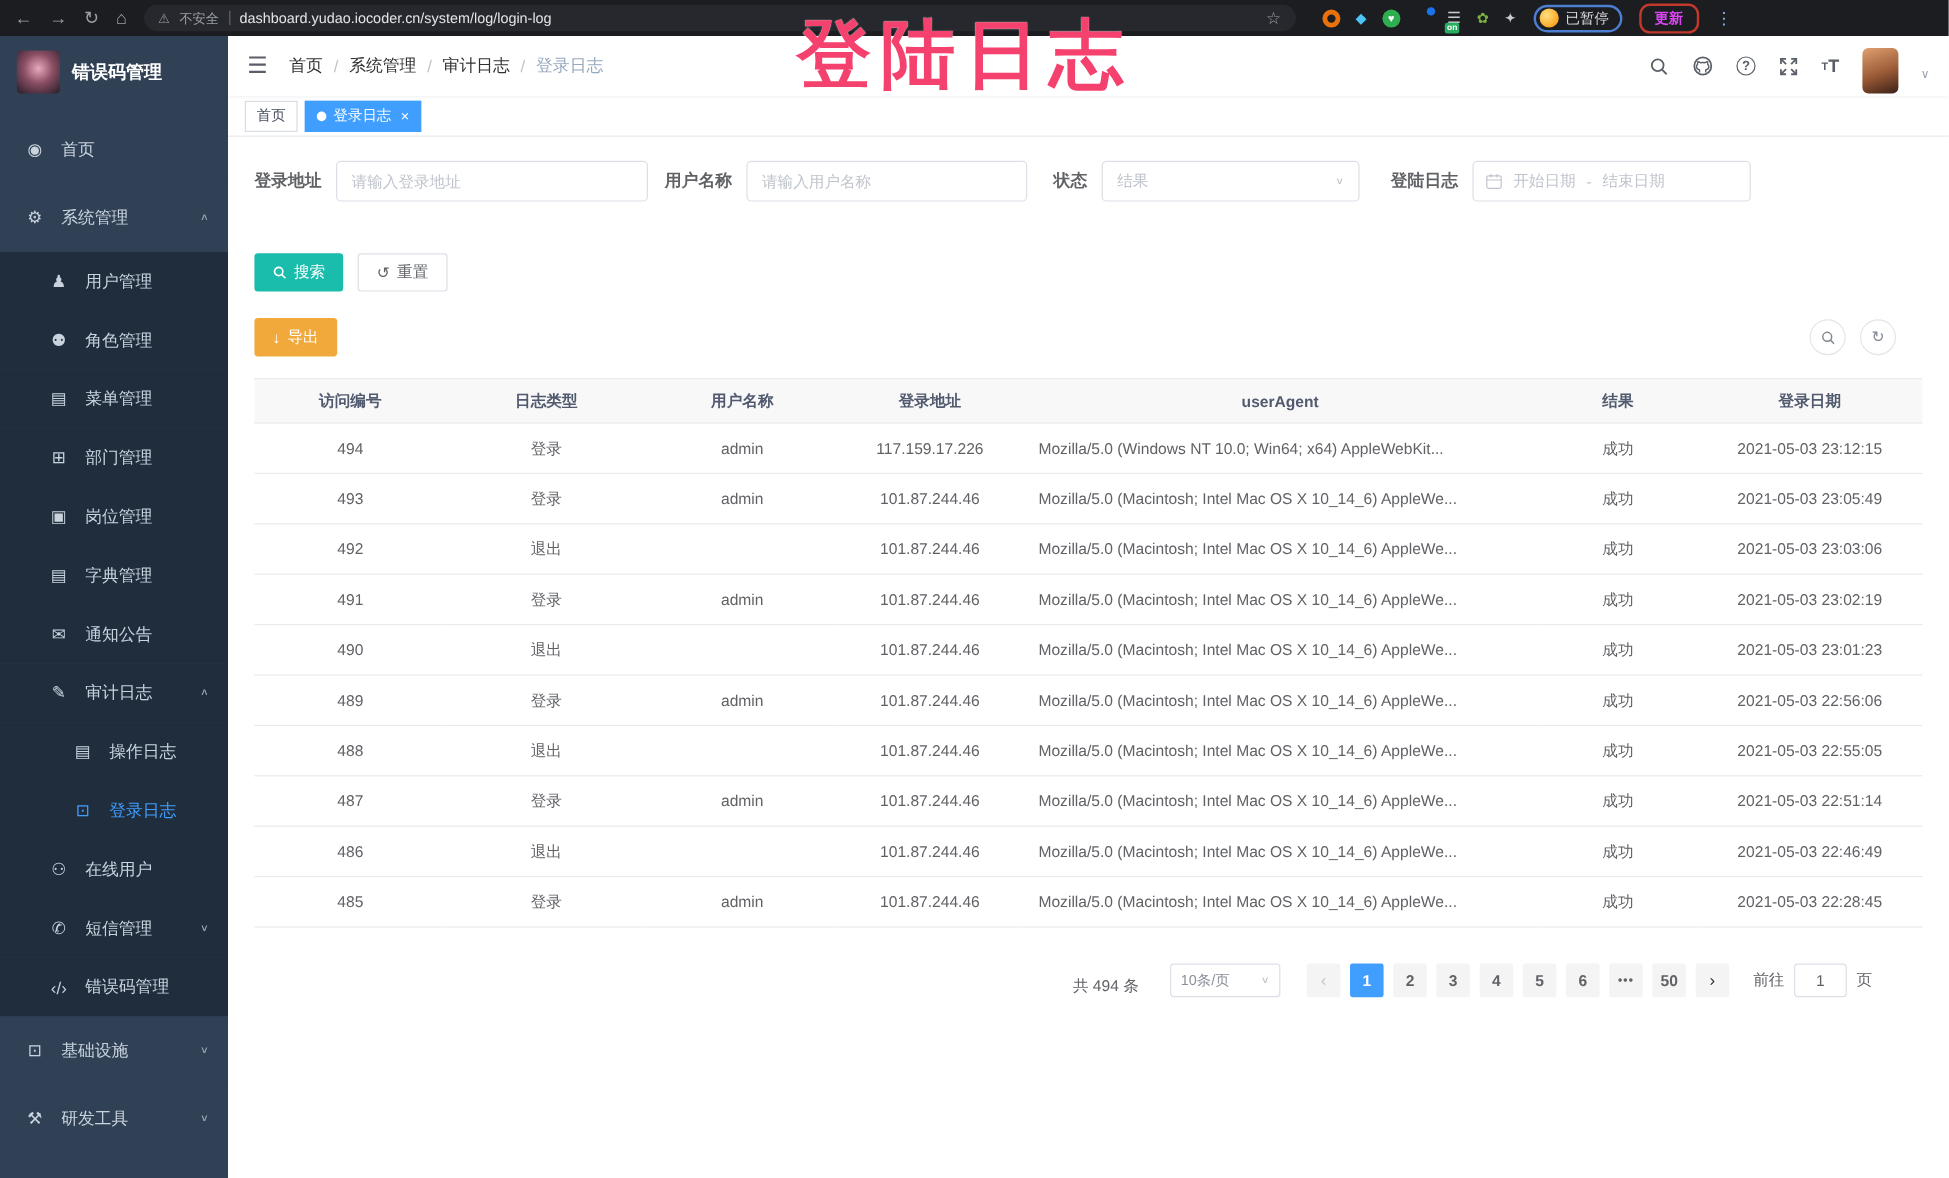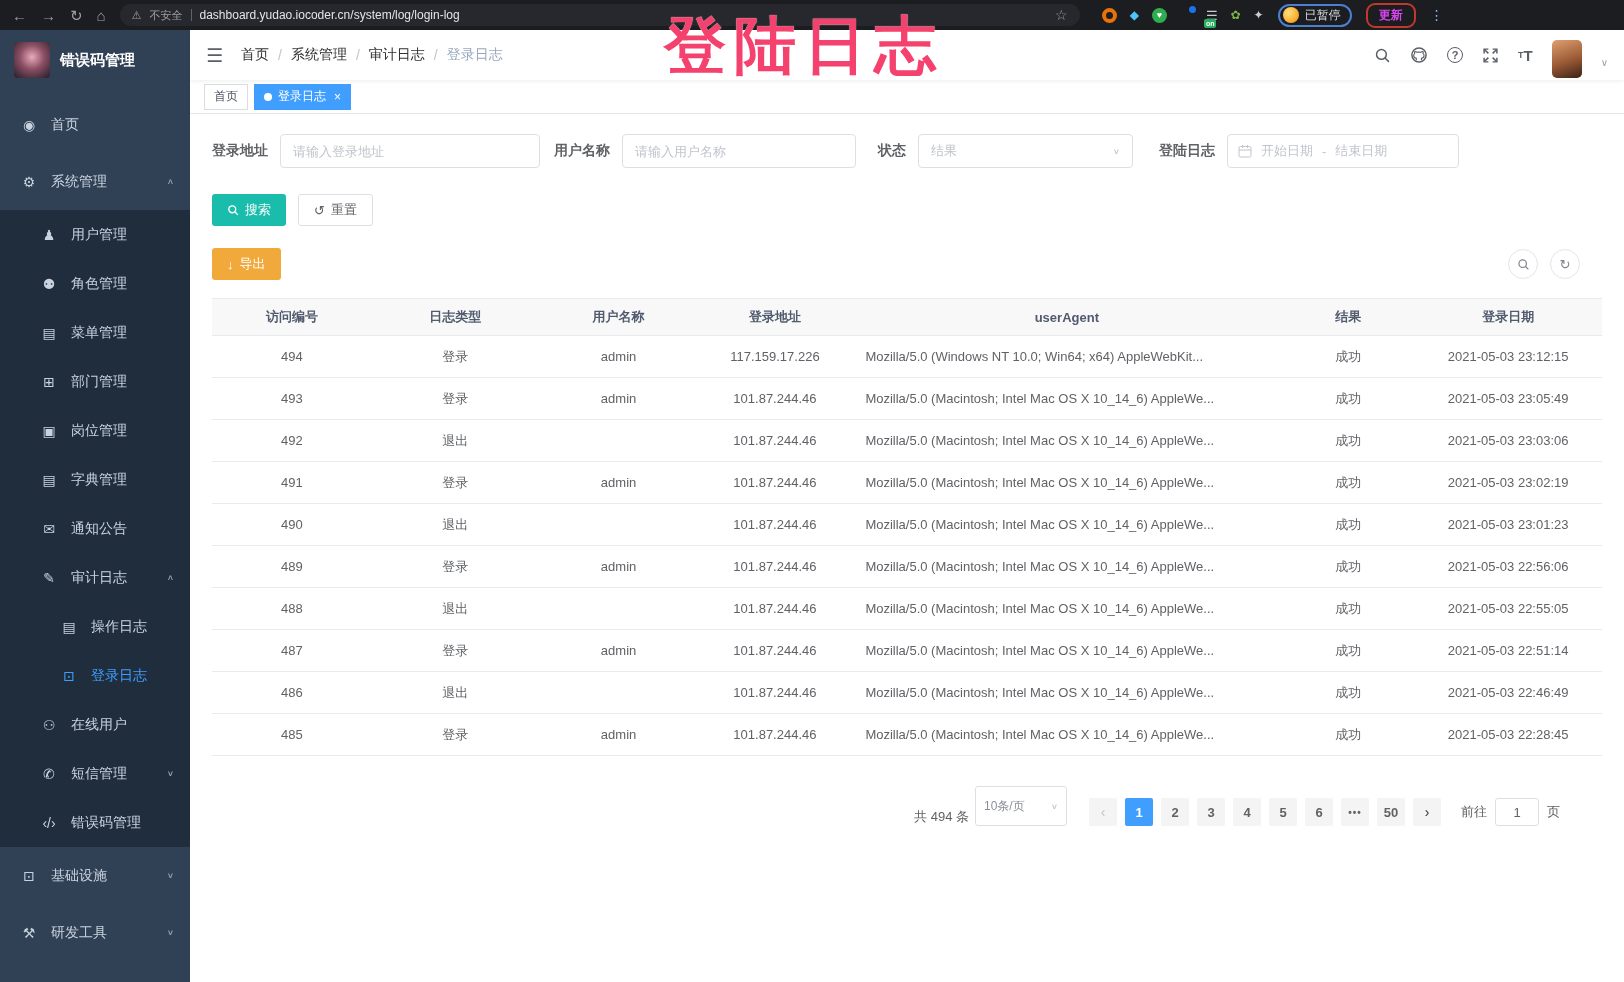--- a/index.html
+++ b/index.html
@@ -94,21 +94,21 @@
   .f-input::placeholder{color:#c0c4cc;}
   .in-addr{width:260px;} .in-user{width:234px;}
   .ml-a{margin-left:14px;} .ml-b{margin-left:22px;} .ml-c{margin-left:26px;}
   .status-select{width:215px;height:34px;border:1px solid #dcdfe6;border-radius:4px;display:flex;
     align-items:center;justify-content:space-between;padding:0 12px;color:#c0c4cc;font-size:13px;cursor:pointer;}
   .sel-caret{font-size:10px;color:#c0c4cc;transform:scaleY(.8);}
   .date-range{width:232px;height:34px;border:1px solid #dcdfe6;border-radius:4px;display:flex;
     align-items:center;padding:0 10px;gap:9px;color:#c0c4cc;font-size:13px;cursor:pointer;}
   .date-sep{color:#c0c4cc;}
 
-  .btn-row{margin-top:26px;display:flex;align-items:center;}
+  .btn-row{margin-top:43px;display:flex;align-items:center;}
   .btn{height:32px;border-radius:3px;font-size:13px;padding:0 15px;display:inline-flex;align-items:center;
     gap:6px;border:none;cursor:pointer;font-family:inherit;}
   .btn-search{background:#1abcab;color:#fff;}
   .btn-reset{background:#fff;border:1px solid #dcdfe6;color:#606266;margin-left:12px;}
   .btn-export{background:#f2a93c;color:#fff;}
   .btn-ico{font-size:13px;line-height:1;display:flex;align-items:center;}
 
   .export-row{margin-top:22px;display:flex;align-items:center;justify-content:space-between;}
   .tool-circles{display:flex;gap:12px;margin-right:22px;}
   .circle-btn{width:30px;height:30px;border-radius:50%;border:1px solid #e2e5ea;background:#fff;
@@ -118,23 +118,23 @@
   .log-table{width:100%;margin-top:18px;border-collapse:collapse;table-layout:fixed;font-size:13px;}
   .log-table th{background:#f8f8f9;color:#515a6e;font-weight:bold;height:37px;text-align:center;
     border-top:1px solid #e8eaec;border-bottom:1px solid #e8eaec;}
   .log-table td{height:42px;color:#606266;text-align:center;border-bottom:1px solid #e8eaec;
     overflow:hidden;white-space:nowrap;text-overflow:ellipsis;}
   .log-table .ua-cell{text-align:left;padding-left:14px;}
 
   
   .pagination{margin-top:30px;display:flex;align-items:flex-end;justify-content:flex-end;
     padding-right:42px;font-size:13px;color:#606266;}
-  .size-select{width:92px;height:40px;border:1px solid #dcdfe6;border-radius:3px;display:flex;
+  .size-select{width:92px;height:28px;border:1px solid #dcdfe6;border-radius:3px;display:flex;
     align-items:center;justify-content:space-between;padding:0 8px;font-size:12px;color:#8a9099;
-    margin-left:6px;cursor:pointer;}
+    margin-left:26px;cursor:pointer;}
   .pager{display:flex;align-items:center;gap:8px;margin-left:22px;}
   .page-btn{min-width:28px;height:28px;border:none;border-radius:2px;background:#f4f4f5;color:#606266;
     font-size:13px;font-weight:bold;cursor:pointer;font-family:inherit;}
   .page-btn.active{background:#409eff;color:#fff;}
   .page-btn.more{letter-spacing:1px;font-size:10px;}
   .nav-btn{min-width:28px;height:28px;border:none;border-radius:2px;background:#f4f4f5;cursor:pointer;
     font-size:14px;font-family:inherit;}
   .nav-btn.prev{color:#c0c4cc;} .nav-btn.next{color:#303133;}
   .goto{display:flex;align-items:center;gap:8px;margin-left:20px;}
   .goto-input{width:44px;height:28px;border:1px solid #dcdfe6;border-radius:3px;text-align:center;

